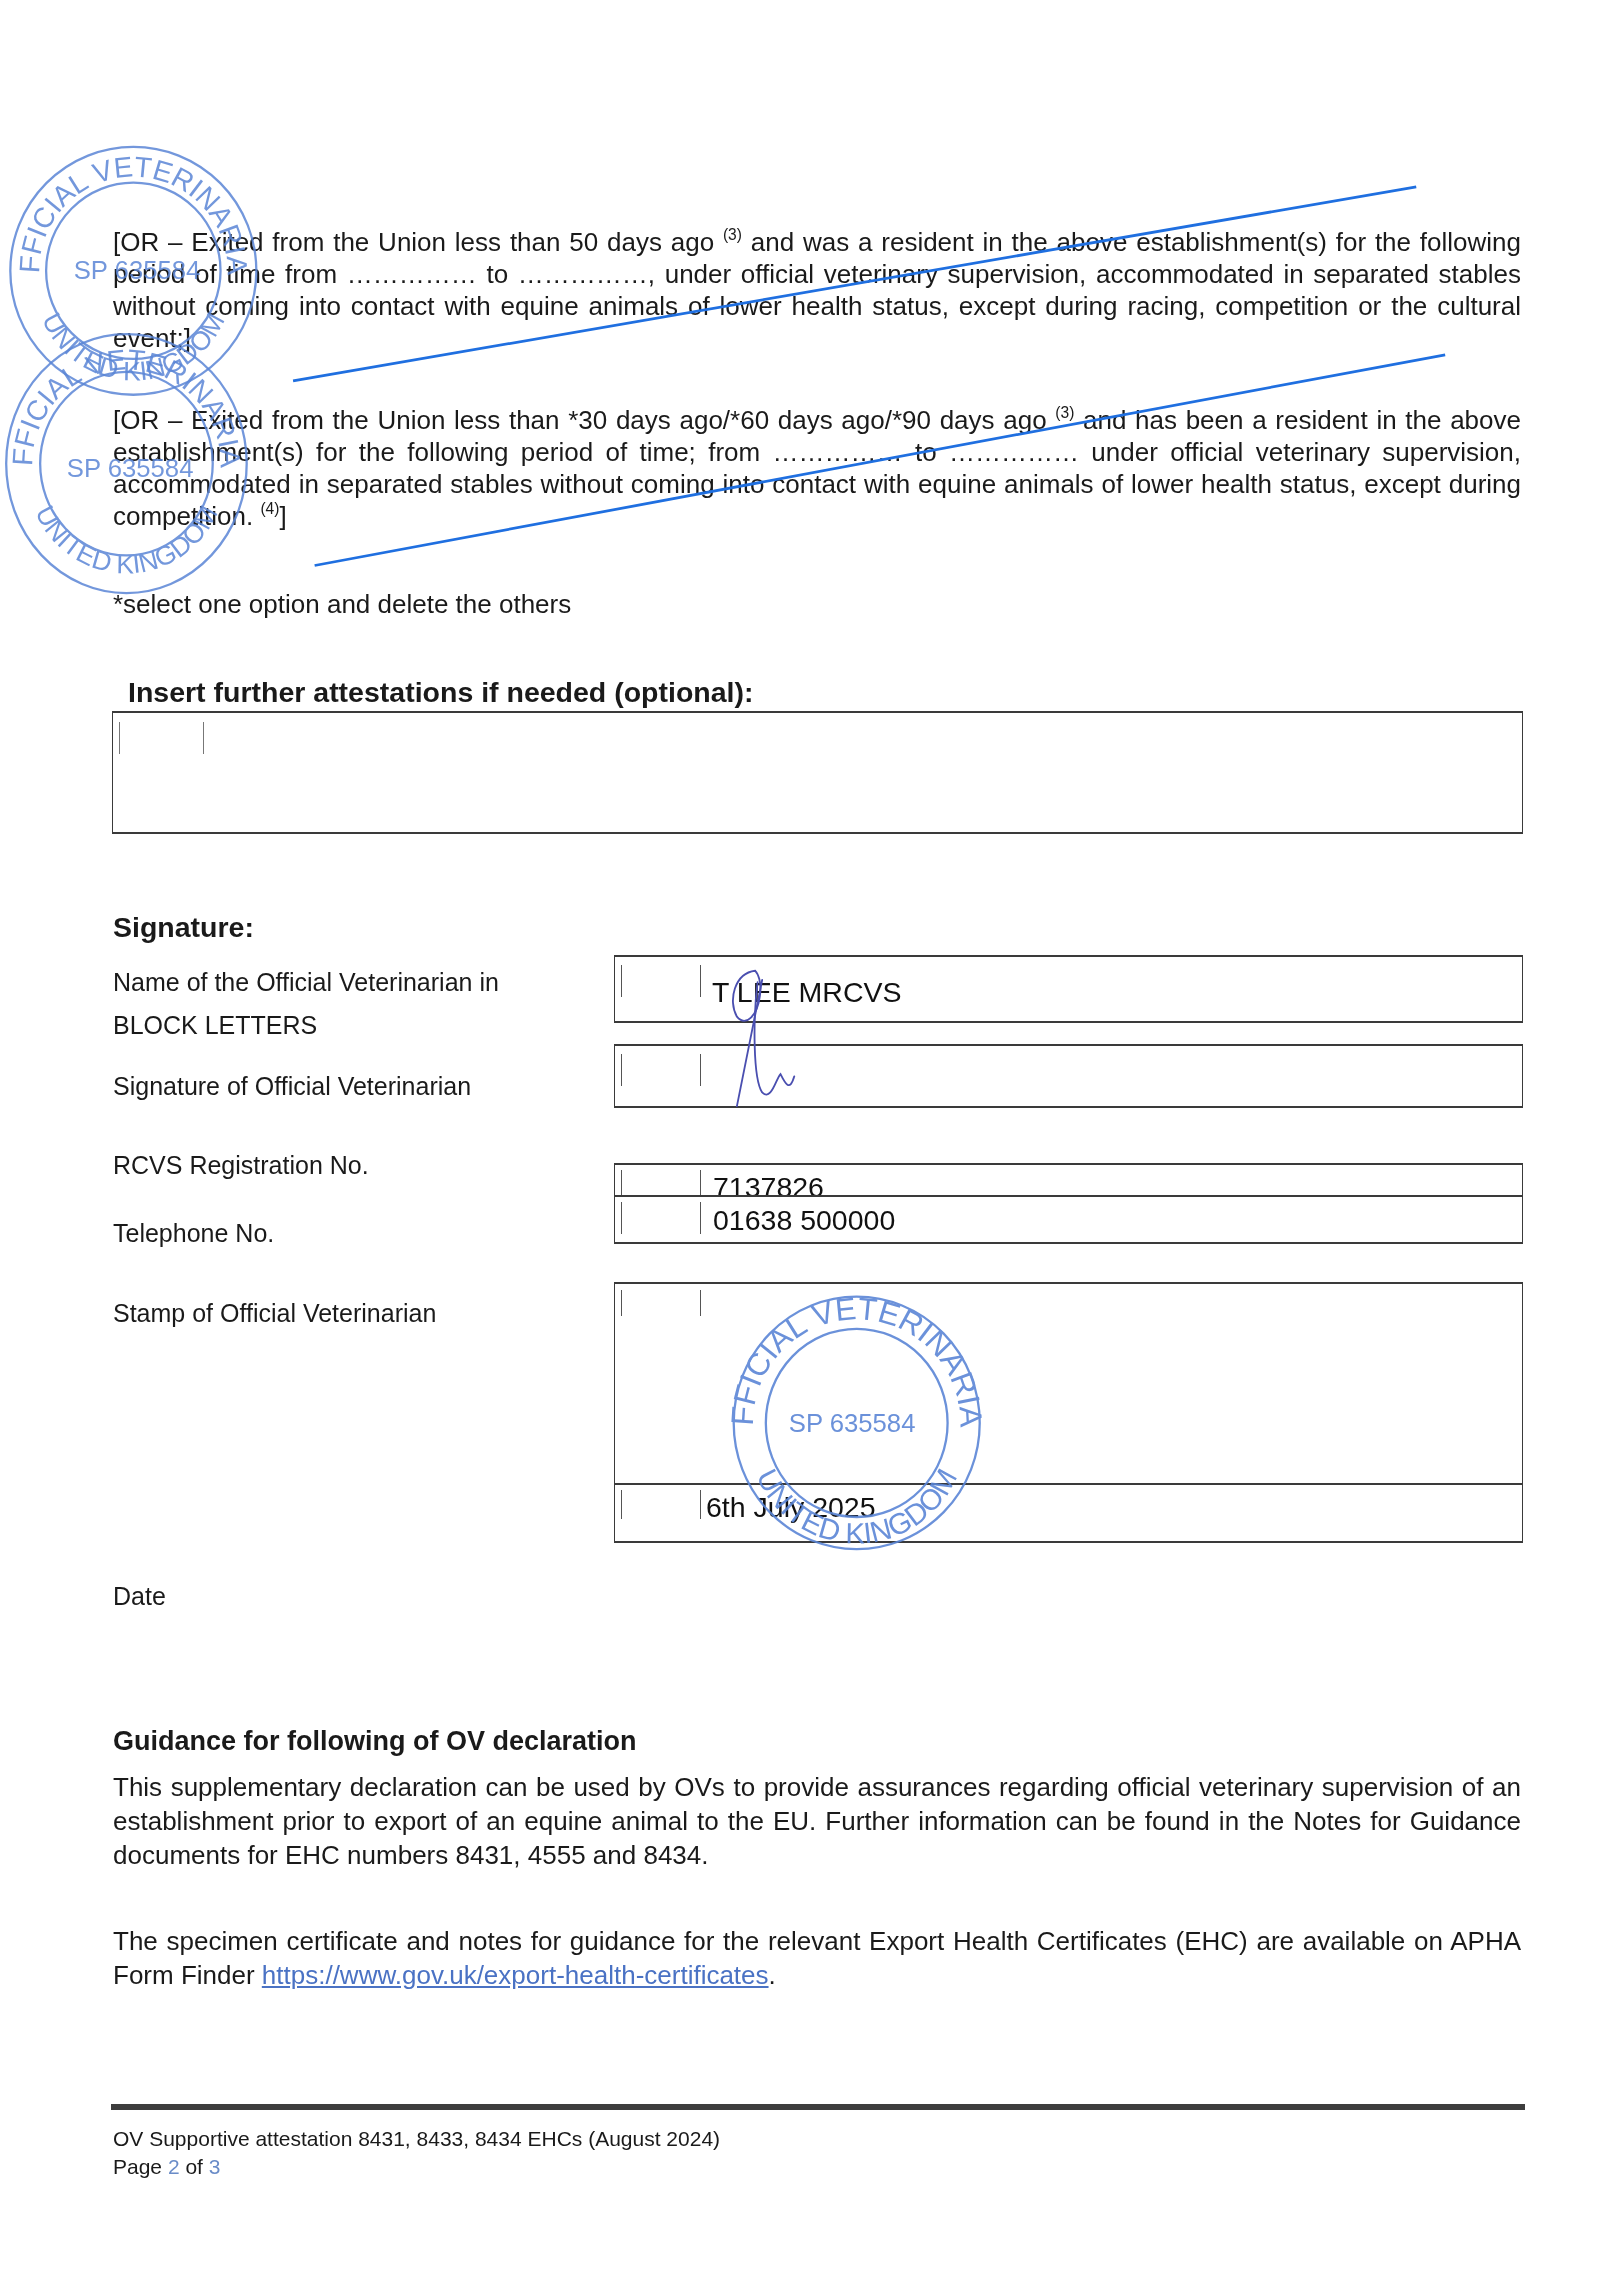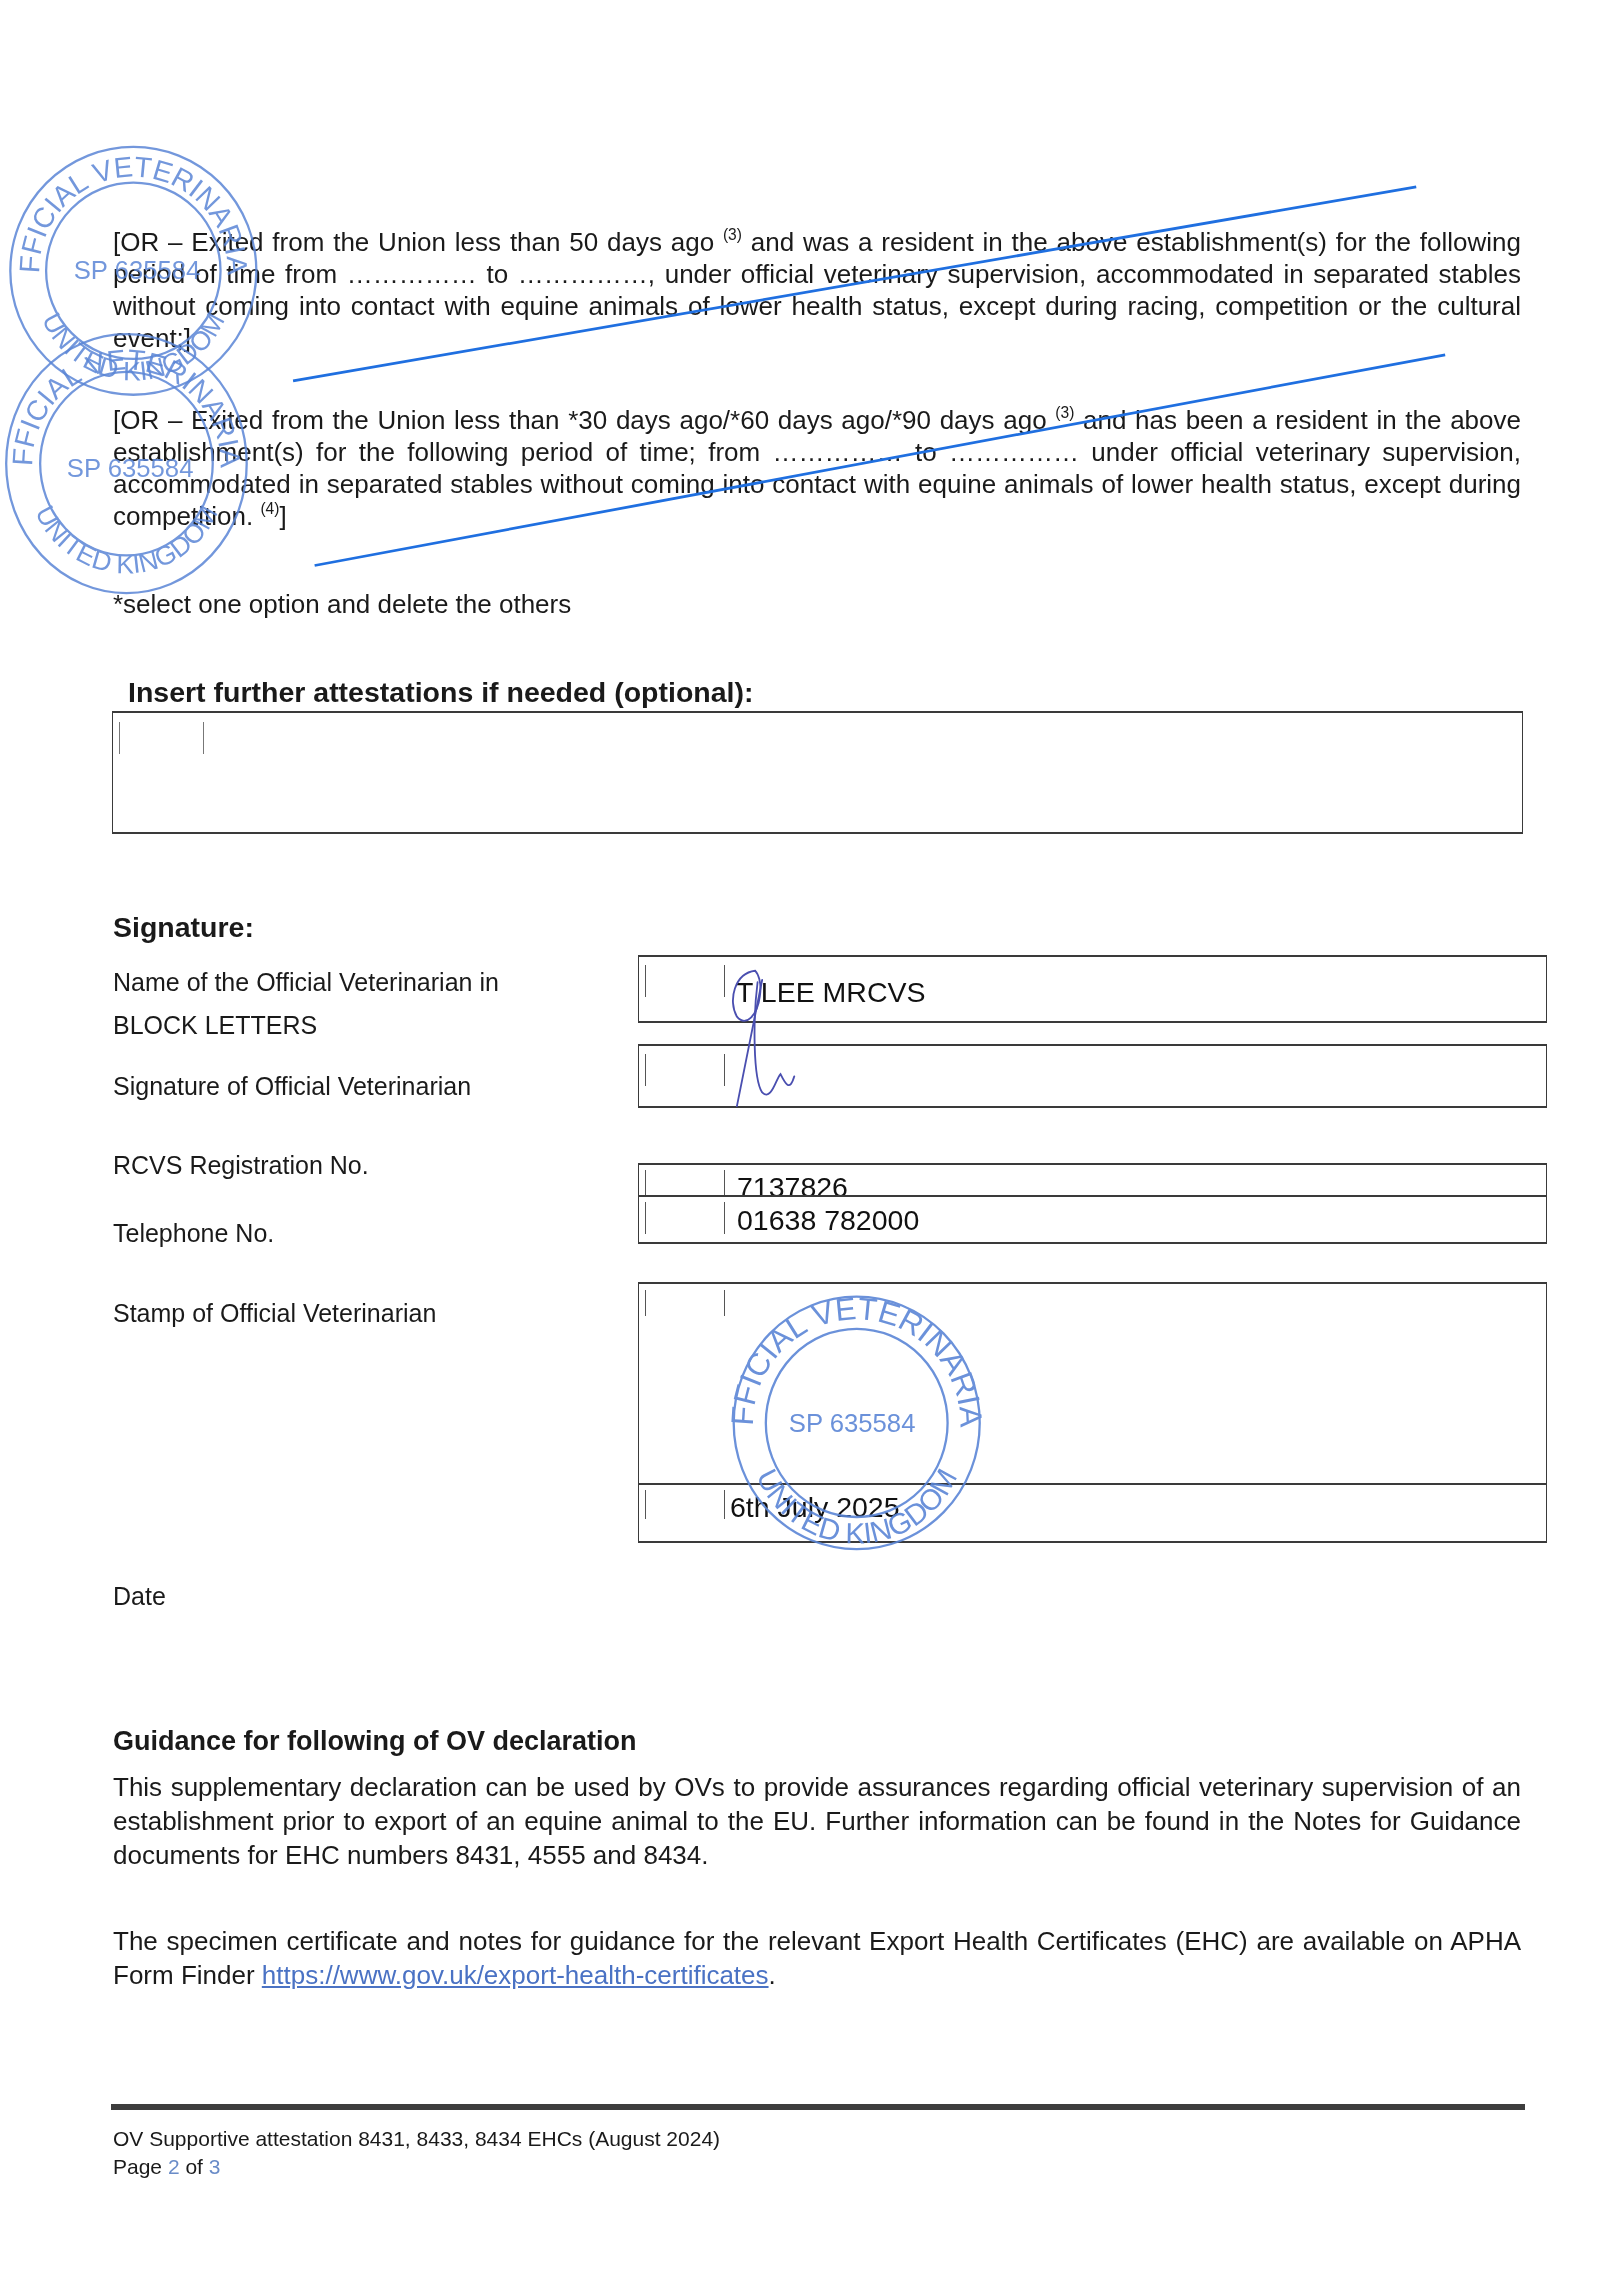--- a/index.html
+++ b/index.html
@@ -5,21 +5,21 @@
   html, body { margin: 0; padding: 0; background: #ffffff; }
   body { width: 1623px; height: 2295px; position: relative; overflow: hidden;
          font-family: "Liberation Sans", sans-serif; color: #1a1a1a; }
   .para { position: absolute; left: 113px; width: 1408px; font-size: 26px; line-height: 32px;
           text-align: justify; text-align-last: left; }
   .para sup { font-size: 15.6px; vertical-align: 11px; line-height: 0; }
   .note { position: absolute; left: 113px; font-size: 26px; }
   .h-bold { position: absolute; font-weight: bold; font-size: 28.5px; }
   .label { position: absolute; left: 113px; font-size: 25px; line-height: 43px; }
   .field { position: absolute; left: 614px; width: 909px; border: 2.3px solid #3a3a3a;
-           border-left-width: 1.4px; border-right-width: 1.4px; background: #fff; box-sizing: border-box; margin-left: 24px; }
+           border-left-width: 1.4px; border-right-width: 1.4px; background: #fff; box-sizing: border-box; }
   .field .tick1 { position: absolute; left: 6.4px; top: 8.3px; width: 0.9px; height: 32px; background: #555; }
   .field .tick2 { position: absolute; left: 83px; top: 8.3px; width: 0.9px; height: 32px; background: #555; }
   .field .val { position: absolute; left: 92px; font-size: 28.5px; color: #111; white-space: nowrap; }
   .attest-box { position: absolute; left: 112px; top: 711px; width: 1411px; height: 123px;
                 border: 2.3px solid #3a3a3a; border-left-width: 1.4px; border-right-width: 1.4px; box-sizing: border-box; }
   .attest-box .tick1 { position: absolute; left: 6.4px; top: 9.2px; width: 0.9px; height: 32px; background: #777; }
   .attest-box .tick2 { position: absolute; left: 90px; top: 9.2px; width: 0.9px; height: 32px; background: #777; }
   .guidance { position: absolute; left: 113px; width: 1408px; font-size: 26px; line-height: 34px;
               text-align: justify; text-align-last: left; }
   .link { color: #4a72c4; text-decoration: underline; }
@@ -67,21 +67,21 @@
 <div class="field" style="top:1163px; height:44px;">
   <div class="tick1" style="top:4.6px; height:27.5px;"></div>
   <div class="tick2" style="left:85px; top:4.6px; height:27.5px;"></div>
   <span class="val" style="top:5.5px; left:98px;">7137826</span>
 </div>
 
 <div class="label" style="top:1212px;">Telephone No.</div>
 <div class="field" style="top:1195px; height:49px;">
   <div class="tick1" style="top:4.6px; height:32px;"></div>
   <div class="tick2" style="left:85px; top:4.6px; height:32px;"></div>
-  <span class="val" style="top:7.3px; left:98px;">01638 782000</span>
+  <span class="val" style="top:7.3px; left:98px;">01638 500000</span>
 </div>
 
 <div class="label" style="top:1292px;">Stamp of Official Veterinarian</div>
 <div class="field" style="top:1282px; height:261px;">
   <div class="tick1" style="top:6.4px; height:26px;"></div>
   <div class="tick2" style="left:85px; top:6.4px; height:26px;"></div>
 </div>
 
 <div class="label" style="top:1575px;">Date</div>
 <div class="field" style="top:1483px; height:60px;">

